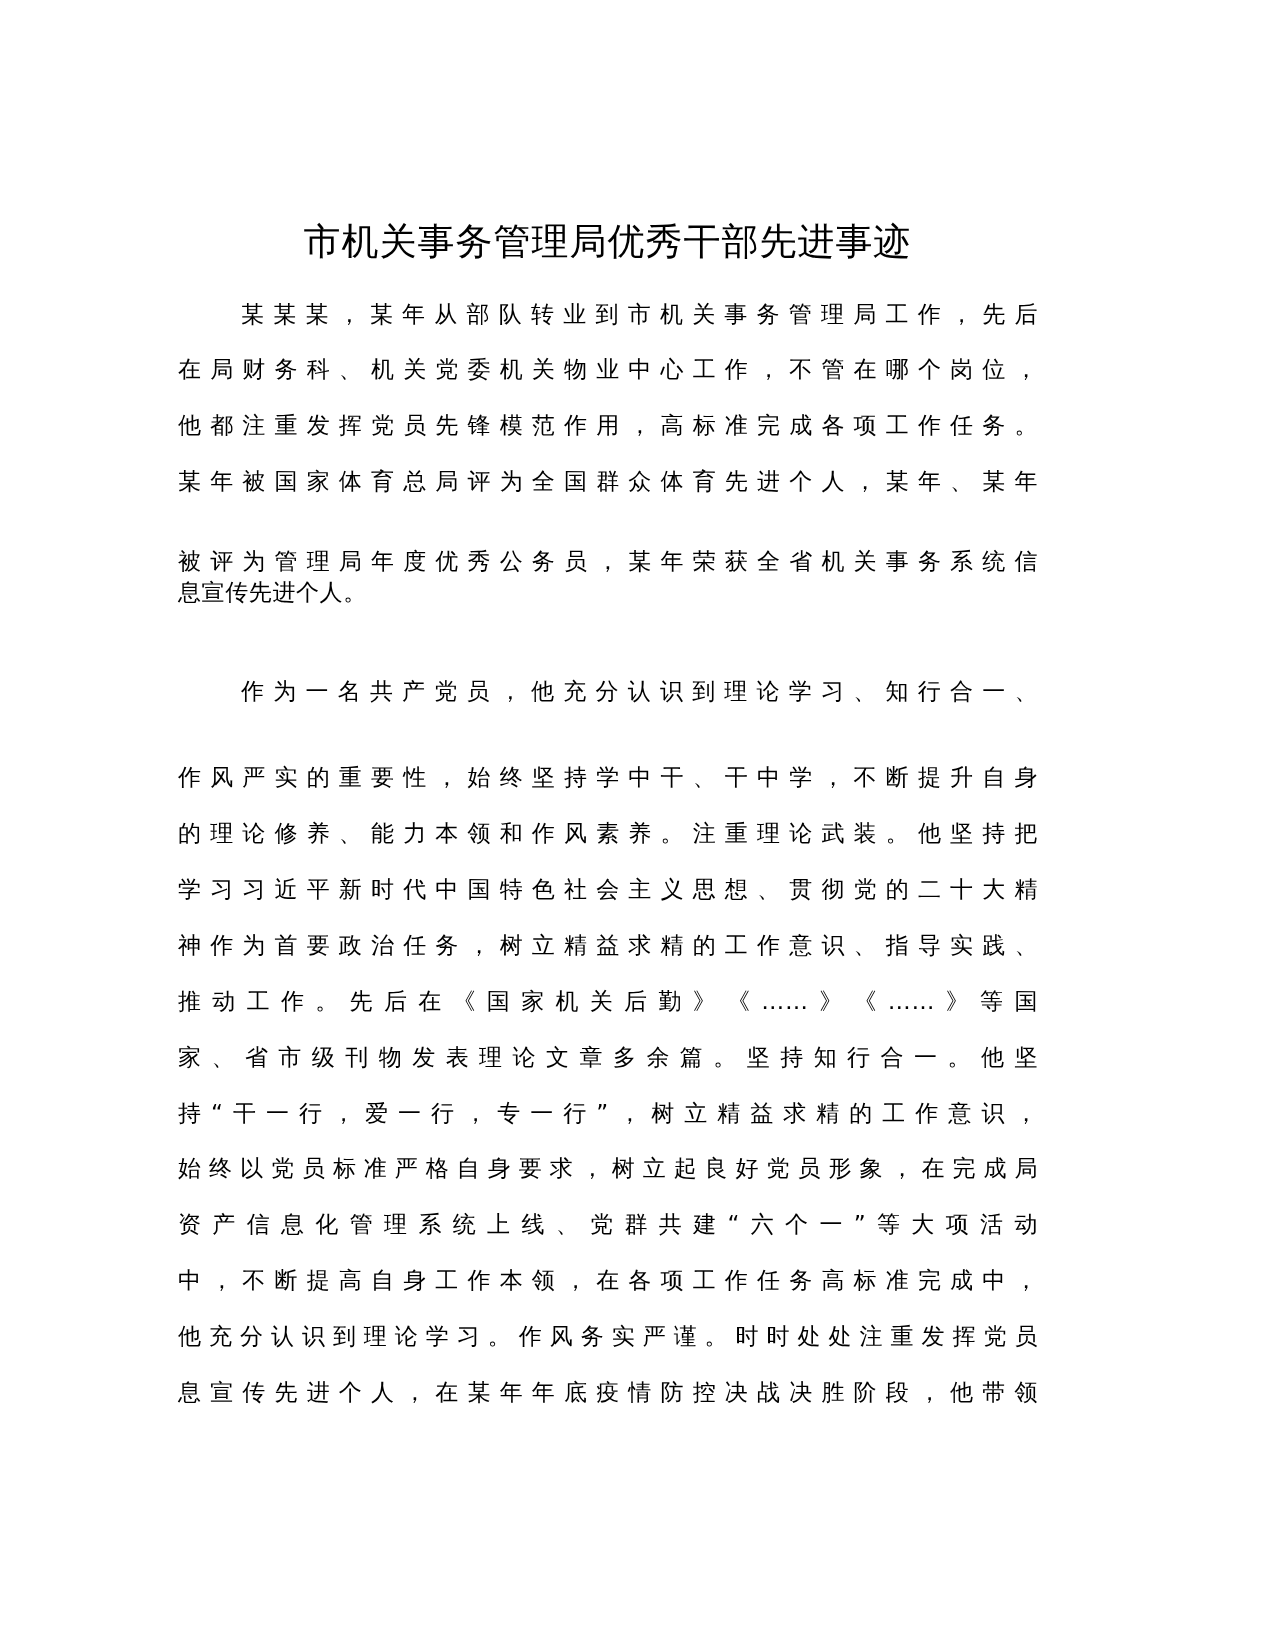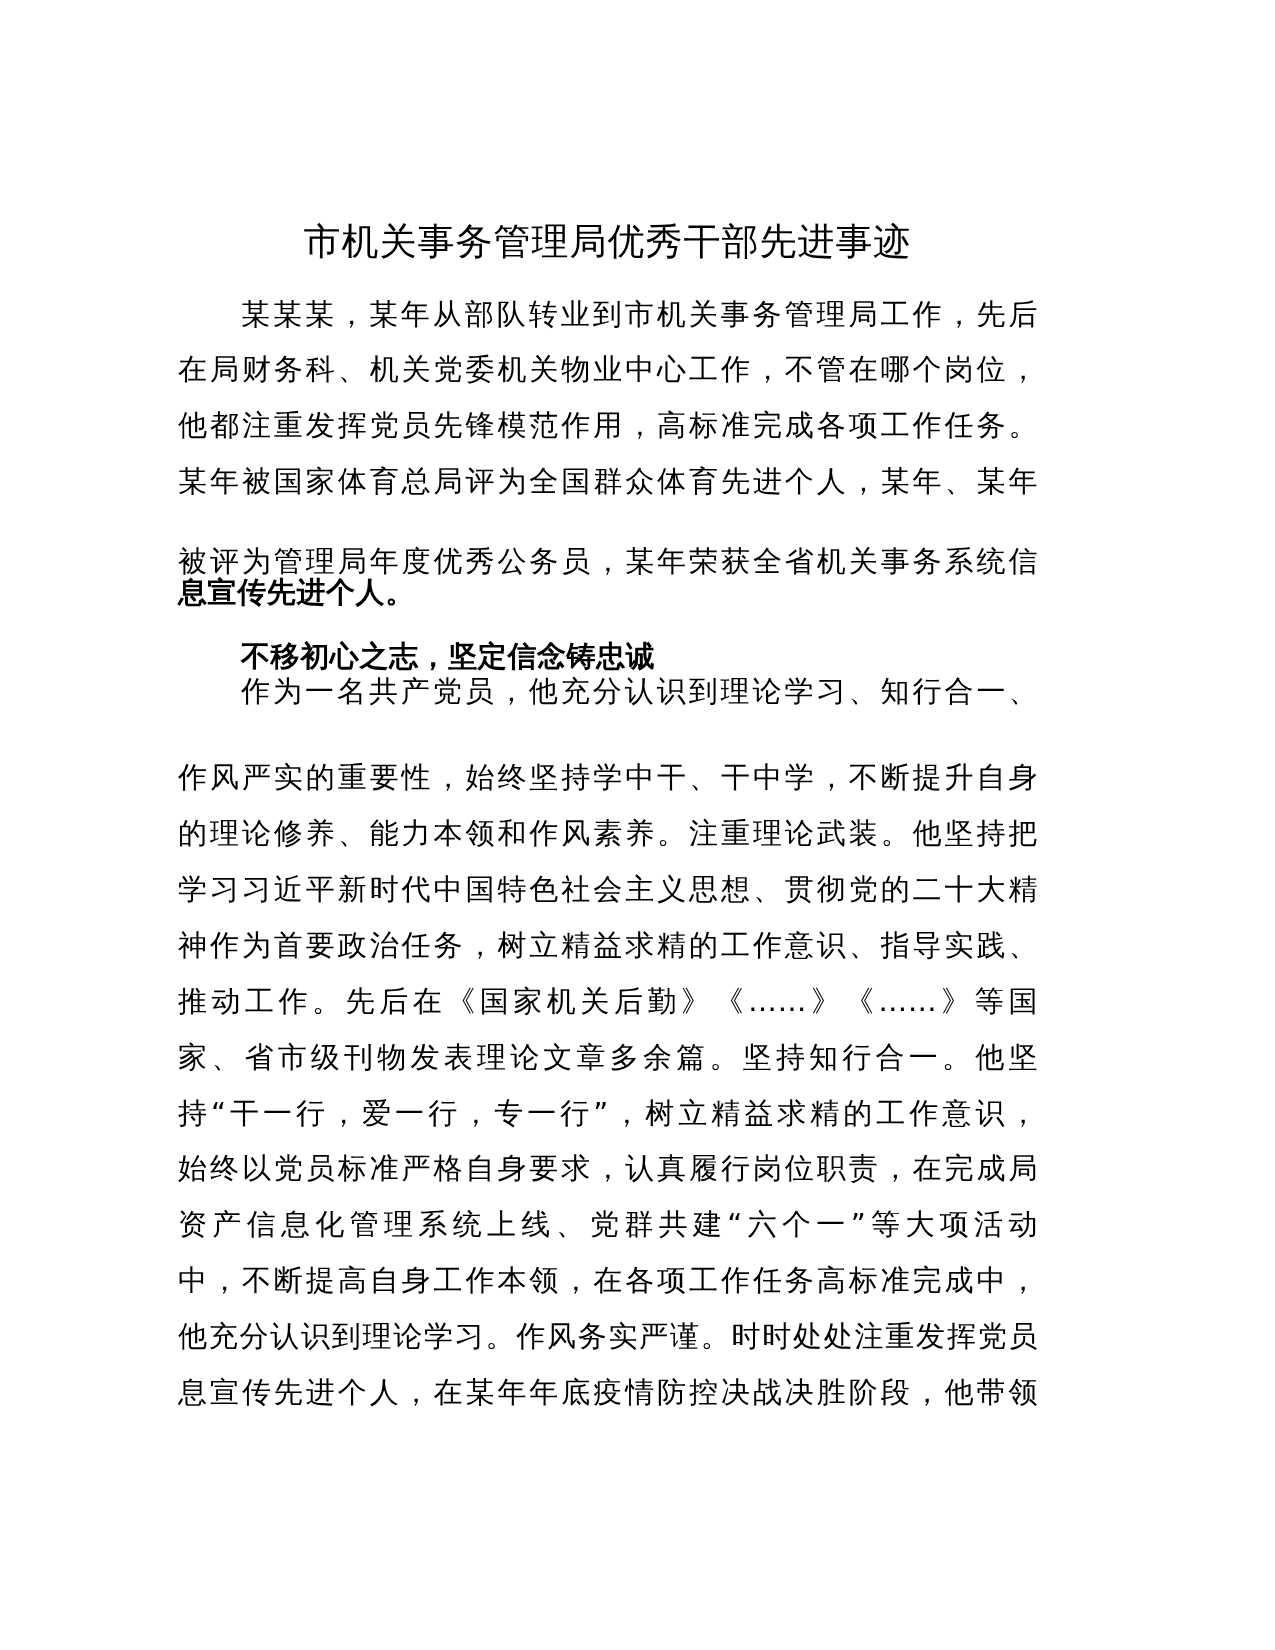--- a/index.html
+++ b/index.html
@@ -1,50 +1,49 @@
 <!DOCTYPE html>
 <html><head>
 <meta charset="utf-8">
 <style>
   html, body { margin: 0; padding: 0; background: #ffffff; }
   body { width: 1275px; height: 1650px; position: relative; overflow: hidden;
          font-family: "DejaVu Sans", "Liberation Sans", sans-serif; color: #000; }
   .page { position: absolute; left: 0; top: 0; width: 1275px; height: 1650px; background: #fff; }
   .title { position: absolute; left: 0; width: 1215px; top: 216px; text-align: center;
            font-size: 37px; line-height: 52px; letter-spacing: 1px; white-space: nowrap; }
-  .line { position: absolute; left: 178px; width: 860px; font-size: 29px; line-height: 40px;
+  .line { position: absolute; left: 178px; width: 860px; font-size: 23px; line-height: 40px;
           white-space: nowrap; letter-spacing: 0.6px; text-align: justify; text-align-last: justify; }
-  .line.last { text-align-last: left; font-weight: bold; }
+  .line.last { text-align-last: left; }
   .indent { left: 241px; width: 797px; }
 </style>
 </head>
 <body>
 
 <div class="page">
   <div class="title">市机关事务管理局优秀干部先进事迹</div>
 
   <div>
     <div class="line indent" style="top:294px">某某某，某年从部队转业到市机关事务管理局工作，先后</div>
     <div class="line" style="top:349px">在局财务科、机关党委机关物业中心工作，不管在哪个岗位，</div>
     <div class="line" style="top:405px">他都注重发挥党员先锋模范作用，高标准完成各项工作任务。</div>
     <div class="line" style="top:461px">某年被国家体育总局评为全国群众体育先进个人，某年、某年</div>
     <div class="line" style="top:541px">被评为管理局年度优秀公务员，某年荣获全省机关事务系统信</div>
     <div class="line last" style="top:572px">息宣传先进个人。</div>
   </div>
 
-  <div class="line indent last" style="top:636px">不移初心之志，坚定信念铸忠诚</div>
 
   <div>
     <div class="line indent" style="top:671px">作为一名共产党员，他充分认识到理论学习、知行合一、</div>
     <div class="line" style="top:757px">作风严实的重要性，始终坚持学中干、干中学，不断提升自身</div>
     <div class="line" style="top:813px">的理论修养、能力本领和作风素养。注重理论武装。他坚持把</div>
     <div class="line" style="top:869px">学习习近平新时代中国特色社会主义思想、贯彻党的二十大精</div>
     <div class="line" style="top:925px">神作为首要政治任务，树立精益求精的工作意识、指导实践、</div>
     <div class="line" style="top:981px">推动工作。先后在《国家机关后勤》《……》《……》等国</div>
     <div class="line" style="top:1037px">家、省市级刊物发表理论文章多余篇。坚持知行合一。他坚</div>
     <div class="line" style="top:1093px">持“干一行，爱一行，专一行”，树立精益求精的工作意识，</div>
-    <div class="line" style="top:1148px">始终以党员标准严格自身要求，认真履行岗位职责，在完成局</div>
+    <div class="line" style="top:1148px">始终以党员标准严格自身要求，树立起良好党员形象，在完成局</div>
     <div class="line" style="top:1204px">资产信息化管理系统上线、党群共建“六个一”等大项活动</div>
     <div class="line" style="top:1260px">中，不断提高自身工作本领，在各项工作任务高标准完成中，</div>
     <div class="line" style="top:1316px">他充分认识到理论学习。作风务实严谨。时时处处注重发挥党员</div>
     <div class="line" style="top:1372px">息宣传先进个人，在某年年底疫情防控决战决胜阶段，他带领</div>
   </div>
 </div>
 
 </body></html>

